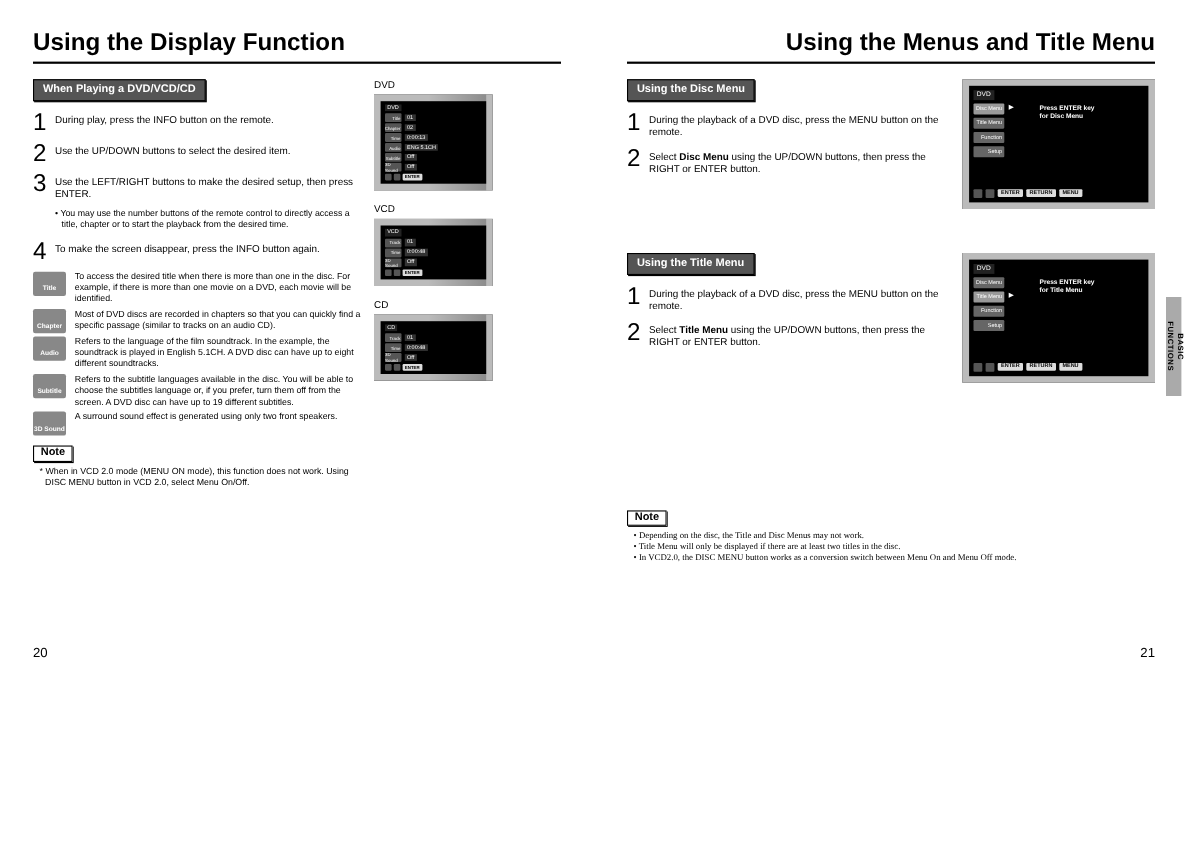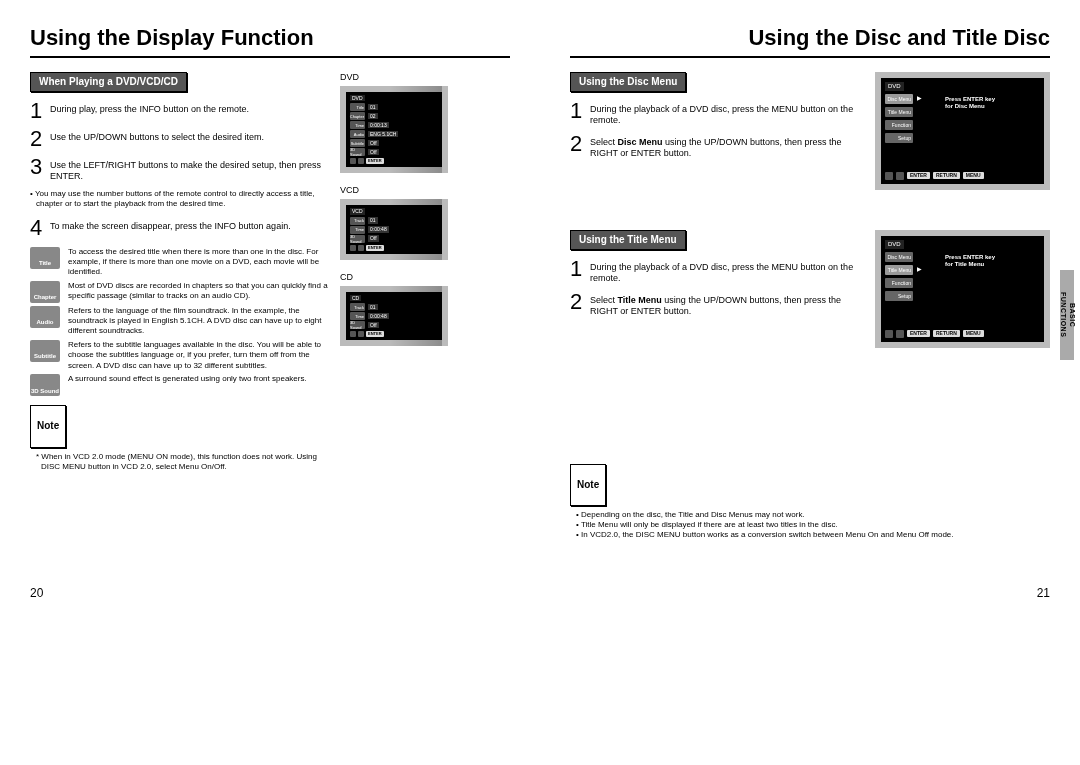--- a/index.html
+++ b/index.html
@@ -54,20 +54,21 @@
     width: 20px;
     flex-shrink: 0;
     line-height: 1;
   }
   .step-text {
     padding-top: 4px;
     flex: 1;
   }
   .substep {
     font-size: 8px;
+    margin-left: 20px;
     margin-top: 2px;
     text-indent: -6px;
     padding-left: 6px;
   }
   .substep::before {
     content: "• ";
   }
   .icon-row {
     display: flex;
     margin: 3px 0;
@@ -90,30 +91,31 @@
   }
   .icon-desc {
     font-size: 8px;
     line-height: 1.3;
     flex: 1;
   }
   .note-label {
     display: inline-block;
     font-weight: bold;
     font-size: 10px;
-    padding: 14px 6px;
+    padding: 0 6px;
     border: 1px solid #000;
     box-shadow: 1px 1px 0 #000;
     margin: 6px 0 4px 0;
   }
   .note-text {
     font-size: 8px;
     margin-left: 6px;
     text-indent: -5px;
     padding-left: 5px;
+    font-family: Liberation Serif, serif;
   }
   .note-list .note-text::before { content: "• "; }
   .page-num {
     position: absolute;
     bottom: 16px;
     font-size: 12px;
   }
   .page-num.left { left: 30px; }
   .page-num.right { right: 30px; }
 
@@ -246,21 +248,21 @@
           <div class="icon-row">
               <div class="icon-box">Chapter</div>
               <div class="icon-desc">Most of DVD discs are recorded in chapters so that you can quickly find a specific passage (similar to tracks on an audio CD).</div>
             </div>
           <div class="icon-row">
               <div class="icon-box">Audio</div>
               <div class="icon-desc">Refers to the language of the film soundtrack. In the example, the soundtrack is played in English 5.1CH. A DVD disc can have up to eight different soundtracks.</div>
             </div>
           <div class="icon-row">
               <div class="icon-box">Subtitle</div>
-              <div class="icon-desc">Refers to the subtitle languages available in the disc. You will be able to choose the subtitles language or, if you prefer, turn them off from the screen. A DVD disc can have up to 32 different subtitles.</div>
+              <div class="icon-desc">Refers to the subtitle languages available in the disc. You will be able to choose the subtitles language or, if you prefer, turn them off from the screen. A DVD disc can have up to 19 different subtitles.</div>
             </div>
           <div class="icon-row">
               <div class="icon-box">3D Sound</div>
               <div class="icon-desc">A surround sound effect is generated using only two front speakers.</div>
             </div>
         </div>
 
         <div class="note-label">Note</div>
         <div class="star-note">When in VCD 2.0 mode (MENU ON mode), this function does not work. Using DISC MENU button in VCD 2.0, select Menu On/Off.</div>
       </div>
@@ -356,21 +358,21 @@
             </div>
           </div>
         </div>
       </div>
     </div>
 
     <div class="page-num left">20</div>
   </div>
 
   <div class="page">
-    <div class="page-title right">Using the Disc and Title Disc</div>
+    <div class="page-title right">Using the Menus and Title Menu</div>
 
     <div class="right-content" style="margin-bottom:40px;">
       <div class="right-main">
         <div class="section-label">Using the Disc Menu</div>
         <div class="steps">
           <div class="step">
               <div class="step-num">1</div>
               <div class="step-text">During the playback of a DVD disc, press the MENU button on the remote.</div>
             </div>
           <div class="step">

